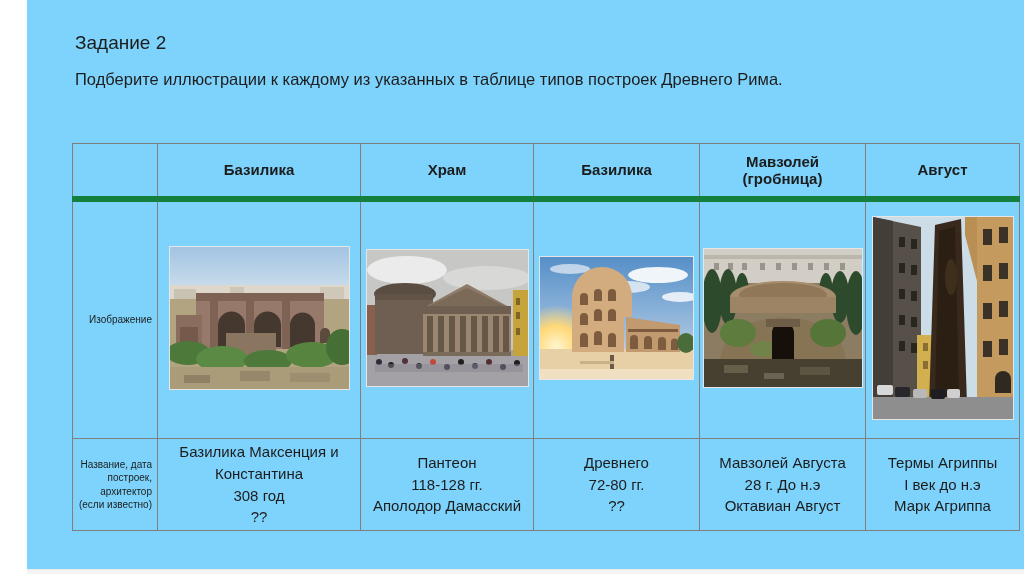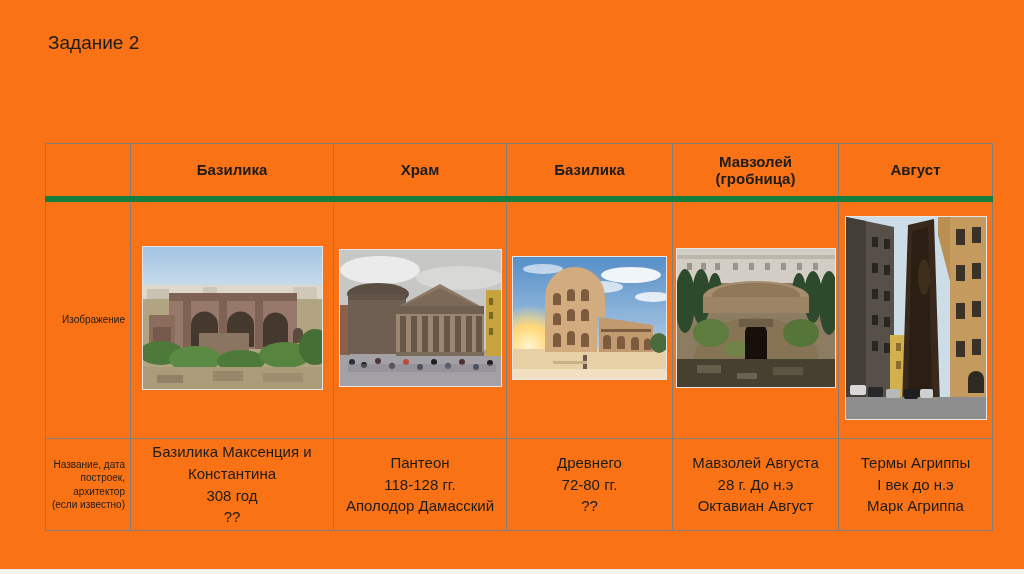--- a/index.html
+++ b/index.html
@@ -1,19 +1,19 @@
 <!DOCTYPE html>
 <html><head>
 <meta charset="utf-8">
 <style>
   * { margin:0; padding:0; box-sizing:border-box; }
   html,body { width:1024px; height:574px; background:#ffffff; }
   body { font-family:"Liberation Sans", sans-serif; color:#1c1c1c; position:relative; overflow:hidden; }
 
-  .slide { position:absolute; inset:0; background:#f97316; }
+  .slide { position:absolute; inset:0; background:#7dd3fc;margin-left:27px; }
 
   .title { position:absolute; left:48px; top:32px; font-size:19px; color:#1d1d1d; }
   .subtitle { position:absolute; left:48px; top:70px; font-size:16.5px; color:#1d1d1d; }
 
   table.buildings { position:absolute; left:45px; top:143px; border-collapse:collapse; table-layout:fixed; }
   table.buildings td, table.buildings th { border:1px solid #7f7f7f; }
   table.buildings thead th { border-bottom:6px solid #15803d; font-size:15px; font-weight:bold; text-align:center; vertical-align:middle; padding:4px 8px; }
   tr.header-row { height:55px; }
   tr.image-row { height:240px; }
   tr.info-row { height:88px; }
@@ -25,20 +25,21 @@
   .photo { display:inline-block; line-height:0; box-shadow:0 0 0 1px #e6e6e6; }
 
   .bottom-strip { position:absolute; left:0; bottom:0; width:1024px; height:5px; background:#f4f4f5; border-top:1px solid #ececec; }
 </style>
 </head>
 <body>
 
 <div class="slide">
 
   <div class="title">Задание 2</div>
+  <div class="subtitle">Подберите иллюстрации к каждому из указанных в таблице типов построек Древнего Рима.</div>
 
   <table class="buildings">
     <colgroup>
       <col style="width:85px">
         <col style="width:203px">
         <col style="width:173px">
       <col style="width:166px">
         <col style="width:166px">
         <col style="width:154px">
     </colgroup>

